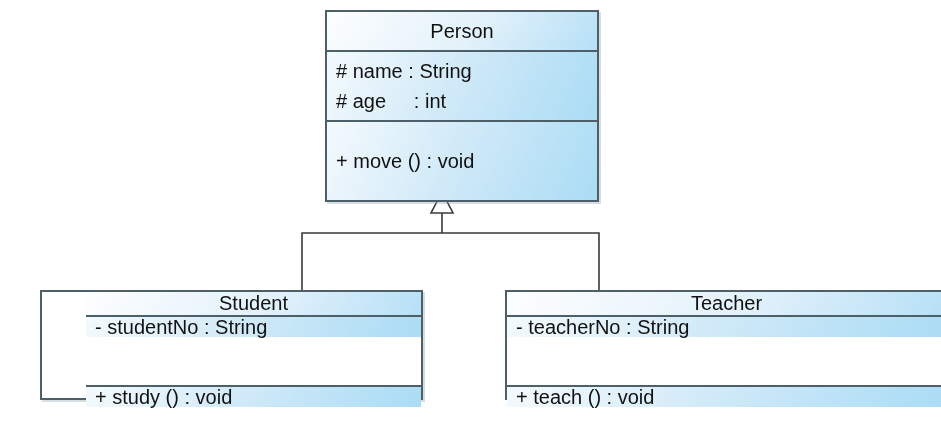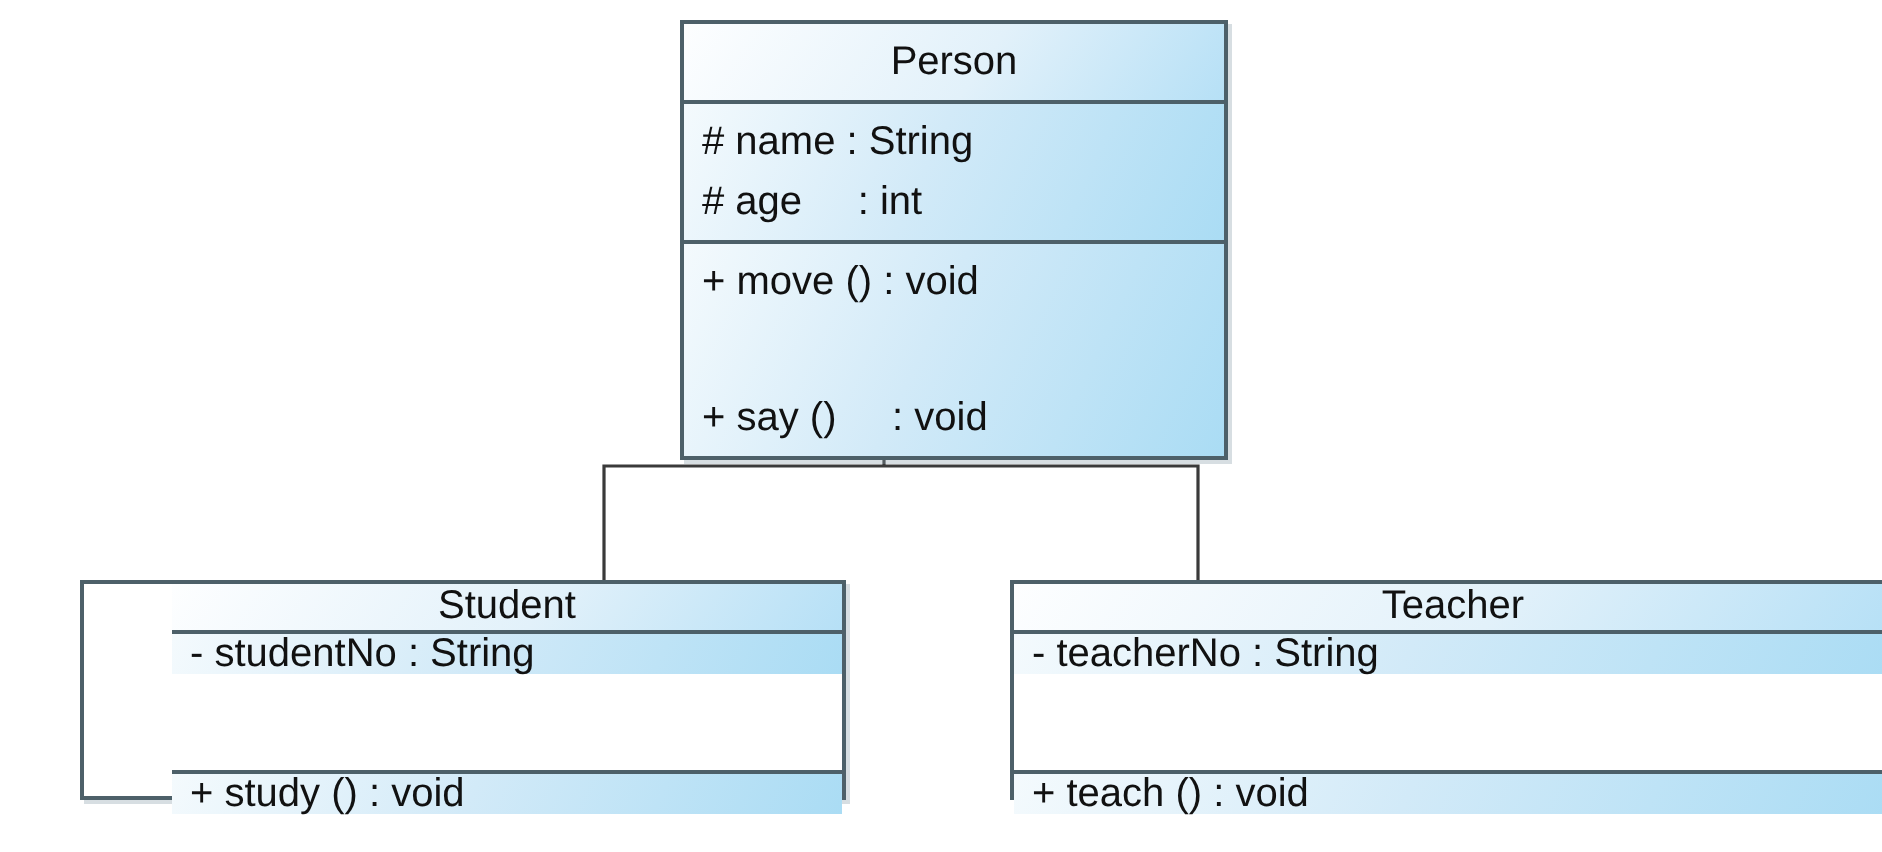--- a/index.html
+++ b/index.html
@@ -46,21 +46,21 @@
     justify-content: space-evenly;
   }
   .uml-row {
     display: flex;
     align-items: center;
     padding-left: 9px;
     white-space: pre;
     line-height: 1;
   }
   
-  .person { left: 340px; top: 10px; width: 274px; height: 220px; }
+  .person { left: 325px; top: 10px; width: 274px; height: 192px; }
   .person .uml-title { height: 38px; }
   .person .attrs { height: 68px; }
   .person .methods { flex: 1; gap: 40px; }
   
   .student { left: 40px;  top: 290px; width: 383px; height: 110px; padding-left: 44px; }
   .teacher { left: 505px; top: 290px; width: 443px; height: 110px; }
   .student .uml-title, .teacher .uml-title { height: 36px; }
   .student .attrs, .teacher .attrs { height: 36px; }
   .student .methods, .teacher .methods { flex: 1; margin-top: 48px; }
 </style>
@@ -79,21 +79,20 @@
   </svg>
 
   <div class="uml-class person">
     <div class="uml-title">Person</div>
     <div class="uml-section attrs">
       <div class="uml-row"># name : String</div>
       <div class="uml-row"># age     : int</div>
     </div>
     <div class="uml-section methods">
       <div class="uml-row">+ move () : void</div>
-      <div class="uml-row">+ say ()     : void</div>
     </div>
   </div>
 
   <div class="uml-class student">
     <div class="uml-title">Student</div>
     <div class="uml-section attrs">
       <div class="uml-row">- studentNo : String</div>
     </div>
     <div class="uml-section methods">
       <div class="uml-row">+ study () : void</div>

